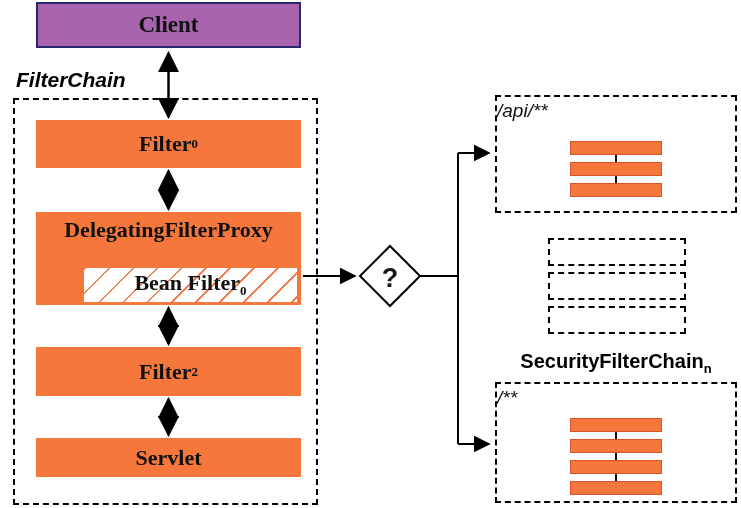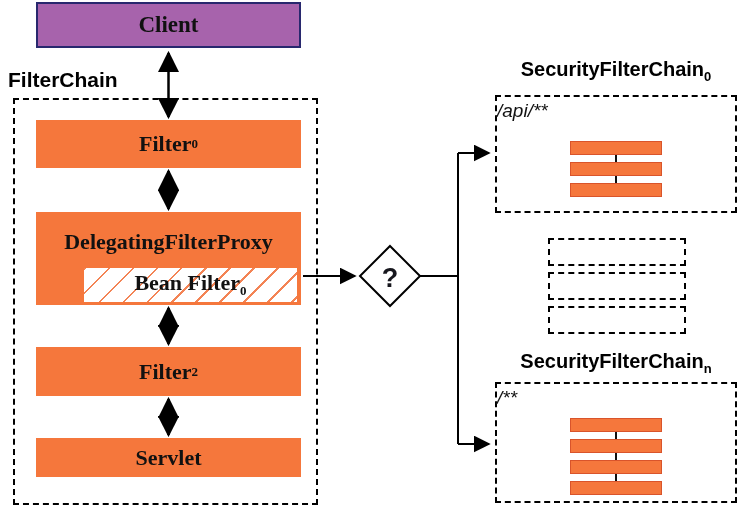--- a/index.html
+++ b/index.html
@@ -27,21 +27,21 @@
 
   .client{background:var(--client-purple);border:2px solid var(--client-border);}
   .client .node-label{font-size:23px;}
 
   .dashed-box{position:absolute;border:2px dashed #000;background:transparent;}
 
   .section-label{position:absolute;font-weight:bold;font-size:21px;color:#000;}
 
   
   .dfp-title{width:100%;text-align:center;font-weight:bold;font-size:22px;color:#111;
-             padding-top:17px;}
+             padding-top:5px;}
   .bean-box{position:absolute;left:4px;right:4px;bottom:3px;height:34px;background:#fff;
             background-image:repeating-linear-gradient(135deg,
               rgba(242,118,66,.9) 0px, rgba(242,118,66,.9) 2px,
               rgba(0,0,0,0) 2px, rgba(0,0,0,0) 17px);
             display:flex;align-items:center;justify-content:center;margin-left:44px;}
   .bean-label{font-weight:bold;font-size:22px;color:#111;}
 
   
   .sfc-title{position:absolute;width:252px;text-align:center;font-weight:bold;font-size:20px;color:#000;}
   .url-pattern{position:absolute;left:0;right:0;top:3px;text-align:left;
@@ -63,21 +63,21 @@
 </style>
 </head>
 <body>
 
 <div id="canvas">
 
   <div class="sbox client" style="left:36px;top:2px;width:265px;height:46px;">
     <div class="node-label">Client</div>
   </div>
 
-  <div class="section-label" style="left:8px;top:68px;">FilterChain</div>
+  <div class="section-label" style="left:16px;top:68px;font-style:italic;">FilterChain</div>
   <div class="dashed-box" style="left:13px;top:98px;width:305px;height:407px;"></div>
 
   <div class="sbox" style="left:36px;top:120px;width:265px;height:48px;">
     <div class="node-label">
       <span>Filter</span>
         <sub>0</sub>
     </div>
   </div>
 
   <div class="sbox" style="left:36px;top:212px;width:265px;height:93px;">
@@ -93,23 +93,20 @@
     <div class="node-label">
       <span>Filter</span>
         <sub>2</sub>
     </div>
   </div>
 
   <div class="sbox" style="left:36px;top:438px;width:265px;height:39px;">
     <div class="node-label">Servlet</div>
   </div>
 
-  <div class="sfc-title" style="left:490px;top:58px;">
-    <span>SecurityFilterChain</span><sub>0</sub>
-  </div>
   <div class="dashed-box" style="left:495px;top:95px;width:242px;height:118px;">
     <div class="url-pattern">/api/**</div>
     <div class="bar-stack" style="top:44px;">
       <div class="bar-line"></div>
     <div class="bar"></div>
         <div class="bar"></div>
         <div class="bar"></div>
       </div>
   </div>
 

